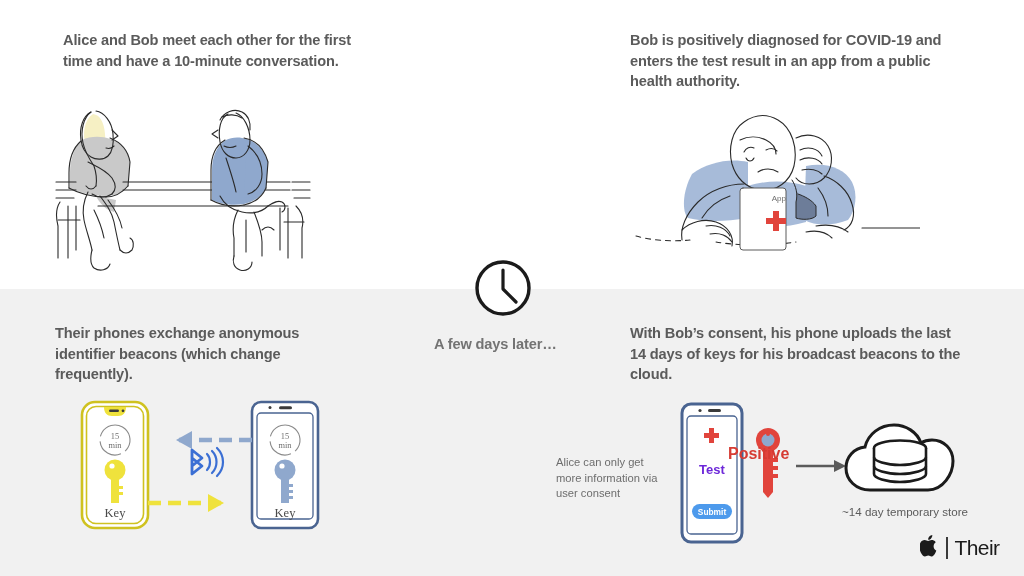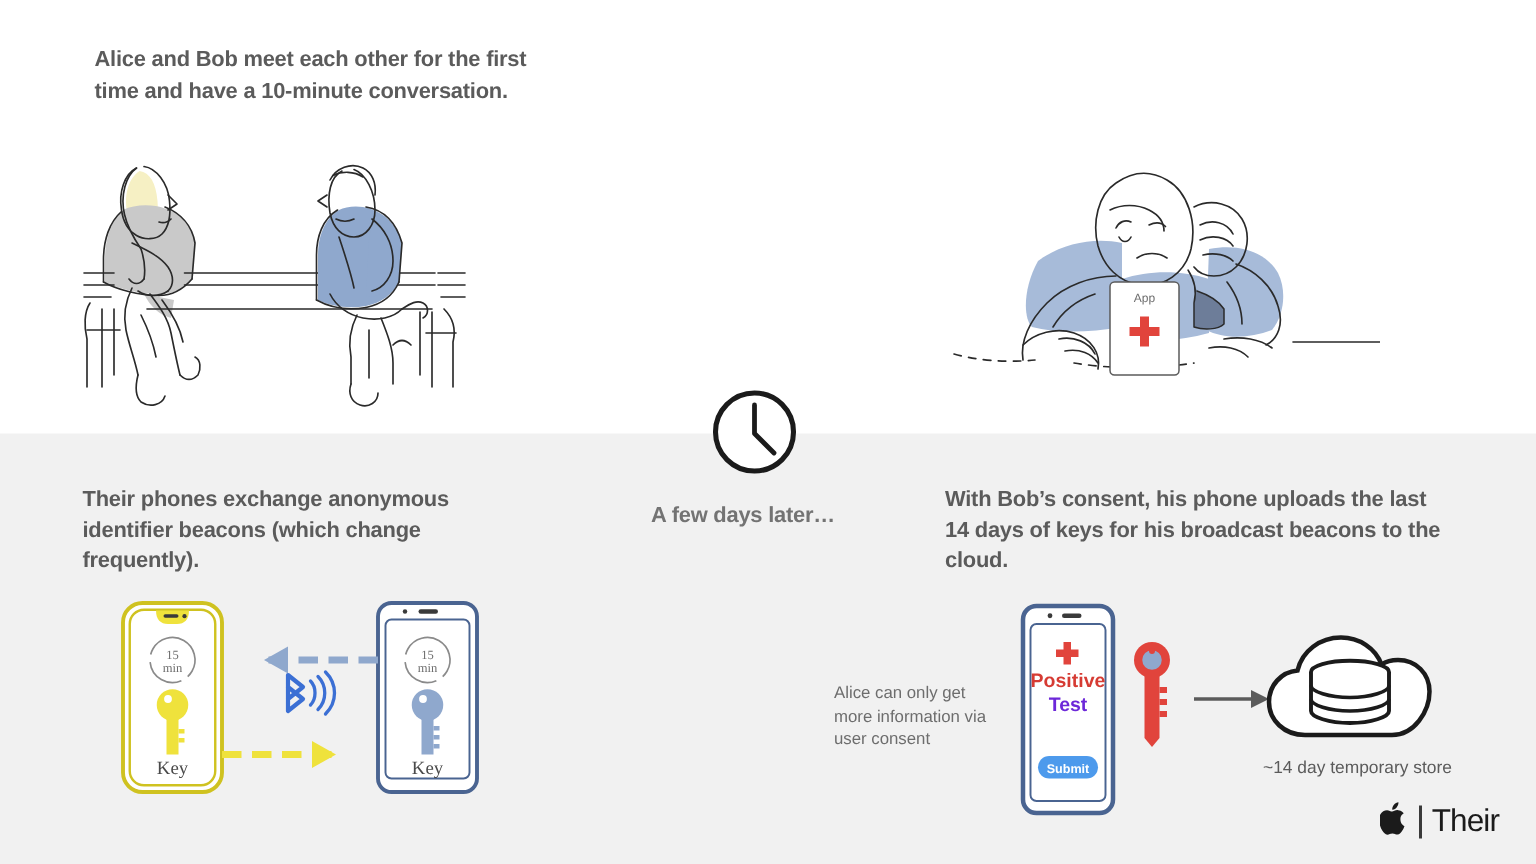--- a/index.html
+++ b/index.html
@@ -172,20 +172,21 @@
       <path d="M172 96 C176 104 184 110 194 112 C204 114 214 112 220 106"></path>
       <path d="M220 106 C226 102 230 100 234 102 C238 104 238 110 234 112"></path>
       <path d="M190 110 C186 118 184 128 186 138 L186 156"></path>
       <path d="M186 156 C184 162 186 168 192 170 C198 172 204 168 204 162"></path>
       <path d="M206 112 C210 122 214 132 214 142 L214 156"></path>
       <path d="M214 130 C218 126 222 126 226 130"></path>
       <path d="M198 120 L198 152"></path>
     </svg>
   </div>
 
+  <div class="heading h-tr">Bob is positively diagnosed for COVID-19 and enters the test result in an app from a public health authority.</div>
 
   <div class="ill ill-bob">
     <svg width="300" height="160" viewBox="0 0 300 160" fill="none" stroke="#2a2a2a" stroke-width="1.1" stroke-linecap="round" stroke-linejoin="round">
 
       <path d="M72 74 C88 62 110 58 128 62 L128 118 C104 122 84 122 68 118
                C62 112 62 92 72 74 Z" fill="#a7bbd9" stroke="none"></path>
       <path d="M186 66 C206 62 224 68 232 82 C238 94 236 110 228 120
                C212 126 196 126 184 120 Z" fill="#a7bbd9" stroke="none"></path>
       <path d="M128 86 C146 80 168 80 186 86 L186 122 C164 128 148 128 128 122 Z" fill="#a7bbd9" stroke="none"></path>
 
@@ -223,21 +224,21 @@
       <path d="M196 126 C208 124 220 126 228 132"></path>
       <path d="M186 132 C196 130 206 132 212 138"></path>
 
       <rect x="120" y="88" width="46" height="62" rx="3" fill="#ffffff" stroke="#5b5b5b" stroke-width="1"></rect>
 
       <path d="M172 80 C176 86 178 94 176 102 L176 118 C182 120 192 120 196 116
                L196 106 C192 100 184 96 178 94" fill="#6d7d99" stroke="#2a2a2a" stroke-width="1"></path>
     </svg>
     
     <div style="position:absolute; left:120px; top:88px; width:46px; height:62px;
-                display:flex; flex-direction:column; align-items:center; justify-content:flex-start; padding-top:6px;">
+                display:flex; flex-direction:column; align-items:flex-end; justify-content:flex-start; padding-top:6px;">
       <span style="font-size:8px; color:#6d6d6d;">App</span>
       <span style="margin-top:8px; position:relative; width:20px; height:20px; display:block;">
         <i style="position:absolute; left:7px; top:0; width:6px; height:20px; background:#e1443c; display:block;"></i>
         <i style="position:absolute; left:0; top:7px; width:20px; height:6px; background:#e1443c; display:block;"></i>
       </span>
     </div>
   </div>
 
   <div class="clock-wrap">
     <svg width="60" height="60" viewBox="0 0 60 60" fill="none">
@@ -341,21 +342,21 @@
                C384 43 388 42 392 42 C404 42 413 51 413 63
                C413 76 403 92 388 92 Z" fill="#ffffff" stroke="#1b1b1b" stroke-width="3"></path>
 
       <ellipse cx="360" cy="50" rx="26" ry="7.5" fill="#ffffff" stroke="#1b1b1b" stroke-width="2.6"></ellipse>
       <path d="M334 50 L334 76 C334 80 346 84 360 84 C374 84 386 80 386 76 L386 50" fill="#ffffff" stroke="#1b1b1b" stroke-width="2.6"></path>
       <path d="M334 59 C334 63 346 67 360 67 C374 67 386 63 386 59" stroke="#1b1b1b" stroke-width="2.4" fill="none"></path>
       <path d="M334 68 C334 72 346 76 360 76 C374 76 386 72 386 68" stroke="#1b1b1b" stroke-width="2.4" fill="none"></path>
     </svg>
     
     <div style="position:absolute; left:147px; top:48px; width:50px; text-align:center; line-height:16px;">
-      <span style="display:block; font-size:13px; font-weight:bold; color:#d63b33;">Positive</span>
+      <span style="display:block; font-size:16px; font-weight:bold; color:#d63b33;padding-left:41px;">Positive</span>
       <span style="display:block; font-size:13px; font-weight:bold; color:#6d28d9;text-align:center;">Test</span>
     </div>
     <div style="position:absolute; left:152px; top:106px; width:40px; height:15px;
                 display:flex; align-items:center; justify-content:center;">
       <span style="font-size:8.4px; color:#ffffff; font-weight:bold;">Submit</span>
     </div>
   </div>
 
   <div class="store-caption">~14 day temporary store</div>
 

